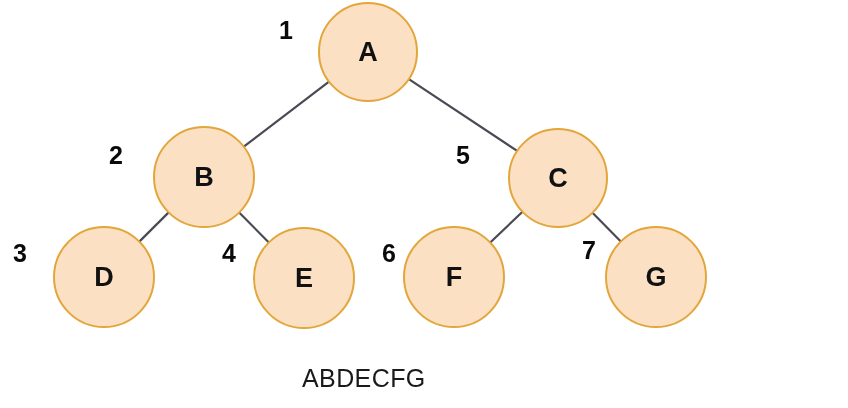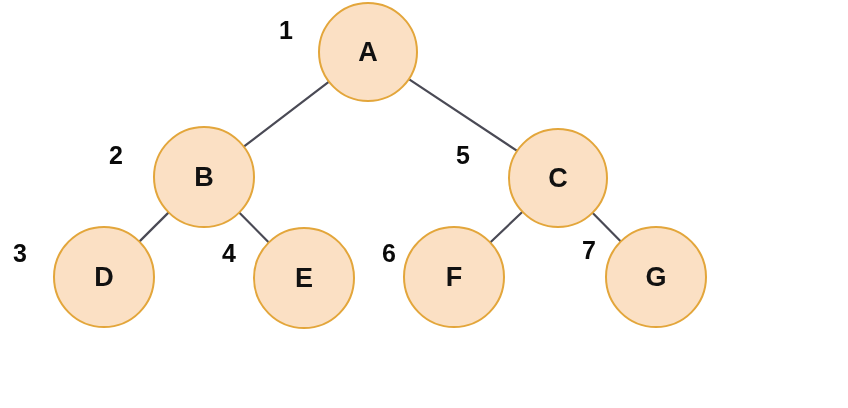--- a/index.html
+++ b/index.html
@@ -104,14 +104,15 @@
       <div class="node" style="left: 403px; top: 226px; width: 102px; height: 102px; background: rgb(251, 224, 196); border-color: rgb(227, 166, 59);">
         <span class="node-label" style="color: rgb(17, 17, 17);">F</span>
       </div>
       <div class="order-label" style="left: 382px; top: 241px;">6</div>
       <div class="node" style="left: 605px; top: 226px; width: 102px; height: 102px; background: rgb(251, 224, 196); border-color: rgb(227, 166, 59);">
         <span class="node-label" style="color: rgb(17, 17, 17);">G</span>
       </div>
       <div class="order-label" style="left: 582px; top: 238px;">7</div>
     </div>
 
+  <div class="caption" style="left: 302px; top: 364px;">ABDECFG</div>
 
 </div>
 
 </body></html>

